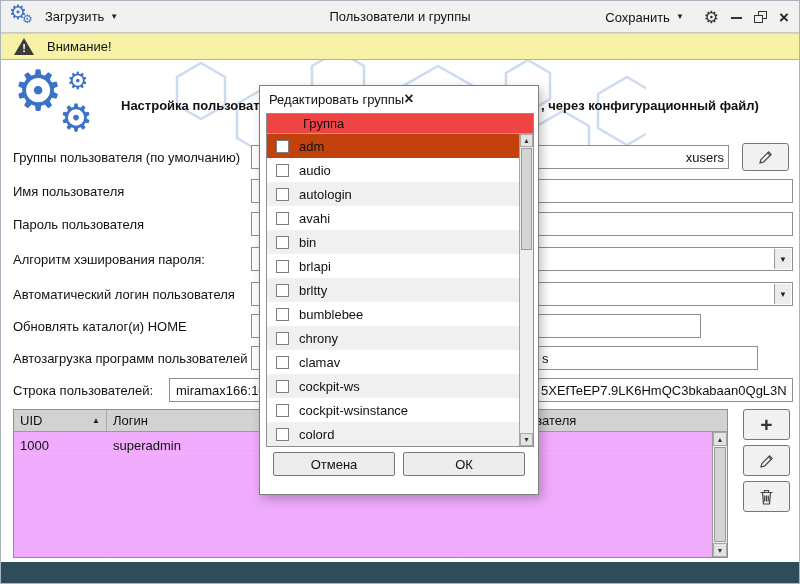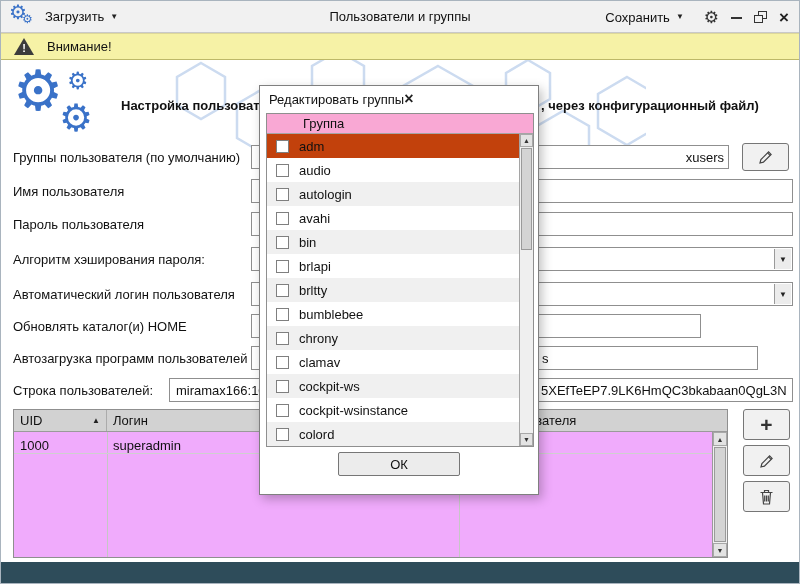--- a/index.html
+++ b/index.html
@@ -72,21 +72,21 @@
   
   .footer{position:absolute;left:0;bottom:0;width:100%;height:21px;background:#2e4c5a;z-index:2}
   
   .modal{position:absolute;left:258px;top:84px;width:280px;height:410px;background:#fff;
          border:1px solid #7f7f7f;box-shadow:3px 4px 10px rgba(0,0,0,.25);z-index:10}
   .modal-head{position:absolute;left:0;top:0;width:100%;height:26px;display:flex;align-items:center;
               justify-content:flex-start;padding:0 9px}
   .modal-close{font-size:16px;line-height:1;color:#222;font-weight:bold}
   .glist{position:absolute;left:6px;top:27px;width:268px;height:334px;border:1px solid #8f8f8f;
          background:#fff;overflow:hidden}
-  .gl-head{position:absolute;left:0;top:0;width:100%;height:20px;background:#f9a8d4;
+  .gl-head{position:absolute;left:0;top:0;width:100%;height:20px;background:#ef4444;
            border-bottom:1px solid #a5a5a5;display:flex;align-items:center;padding-left:36px}
   .gl-rows{position:absolute;left:0;top:20px;right:14px;bottom:0}
   .grow{height:24px;display:flex;align-items:center;gap:10px;padding-left:9px}
   .grow:nth-child(odd){background:#f0f0f0}
   .grow.sel{background:#c2410c}
   .cb{width:13px;height:13px;background:#fff;border:1px solid #7f7f7f;flex:none}
   .gl-scroll{right:0;top:20px;width:14px;bottom:0;border-left:1px solid #a5a5a5}
   .modal-actions{position:absolute;left:0;bottom:18px;width:100%;display:flex;justify-content:center;gap:8px}
   .dlg-btn{width:122px;height:24px;background:#ececec;border:1px solid #767676;border-radius:2px;
            font:inherit;color:#111}
@@ -300,17 +300,18 @@
             <span>colord</span>
           </div>
       </div>
       <div class="vscroll gl-scroll">
         <div class="sb-btn sb-up" style="height:13px">▲</div>
         <div class="sb-thumb" style="top:14px;height:102px"></div>
         <div class="sb-btn sb-down" style="height:13px">▼</div>
       </div>
     </div>
     <div class="modal-actions">
+      <button class="dlg-btn">Отмена</button>
       <button class="dlg-btn">ОК</button>
     </div>
   </div>
 
 </div>
 
 </body></html>

